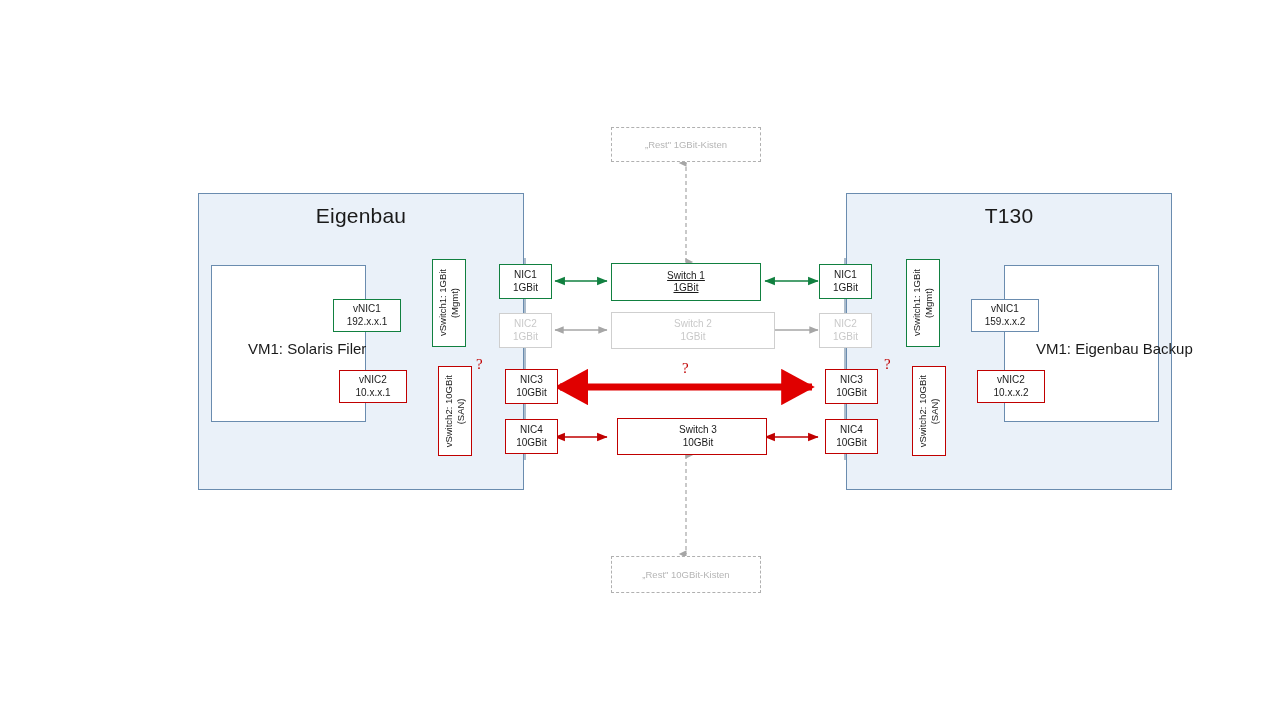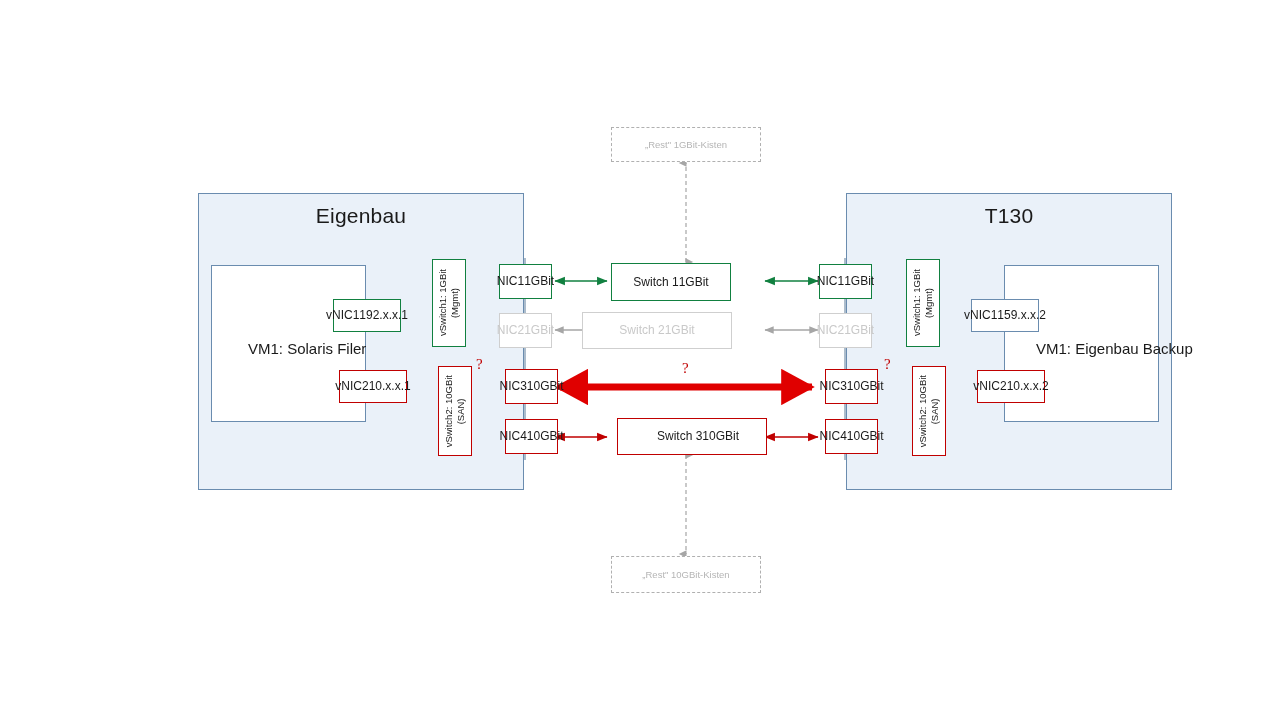--- a/index.html
+++ b/index.html
@@ -46,25 +46,25 @@
     position: absolute;
     font-size: 15px;
     color: #1a1a1a;
     white-space: nowrap;
   }
 
   
   .node {
     background: #ffffff;
     display: flex;
-    flex-direction: row;
+    flex-direction: column;
     align-items: center;
     justify-content: center;
     text-align: center;
-    font-size: 12px;
+    font-size: 10px;
     line-height: 1.25;
     color: #1a1a1a;
   }
   .node .l1, .node .l2 { display: block; white-space: nowrap; }
 
   .n-green  { border: 1.6px solid #118040; }
   .n-red    { border: 1.6px solid #c00000; margin-left: 6px; }
   .n-blue   { border: 1px solid #6a8caf; }
   .n-gray   { border: 1px solid #cfcfcf; color: #c9c9c9; }
 
@@ -318,25 +318,25 @@
 </div>
 <div class="abs node n-red" style="left:819px; top:369px; width:53px; height:35px;">
   <span class="l1">NIC3</span>
   <span class="l2">10GBit</span>
 </div>
 <div class="abs node n-red" style="left:819px; top:419px; width:53px; height:35px;">
   <span class="l1">NIC4</span>
   <span class="l2">10GBit</span>
 </div>
 
-<div class="abs node n-green" style="left:611px; top:263px; width:120px; height:38px;">
+<div class="abs node n-green" style="left:611px; top:263px; width:150px; height:38px;text-decoration:underline;">
   <span class="l1">Switch 1</span>
   <span class="l2">1GBit</span>
 </div>
-<div class="abs node n-gray" style="left:582px; top:312px; width:150px; height:37px;">
+<div class="abs node n-gray" style="left:611px; top:312px; width:164px; height:37px;">
   <span class="l1">Switch 2</span>
   <span class="l2">1GBit</span>
 </div>
 <div class="abs node n-red" style="left:611px; top:418px; width:150px; height:37px;padding-left:12px;">
   <span class="l1">Switch 3</span>
   <span class="l2">10GBit</span>
 </div>
 
 <div class="abs dashed-box" style="left:611px; top:127px; width:150px; height:35px;">
   <span>„Rest" 1GBit-Kisten</span>

